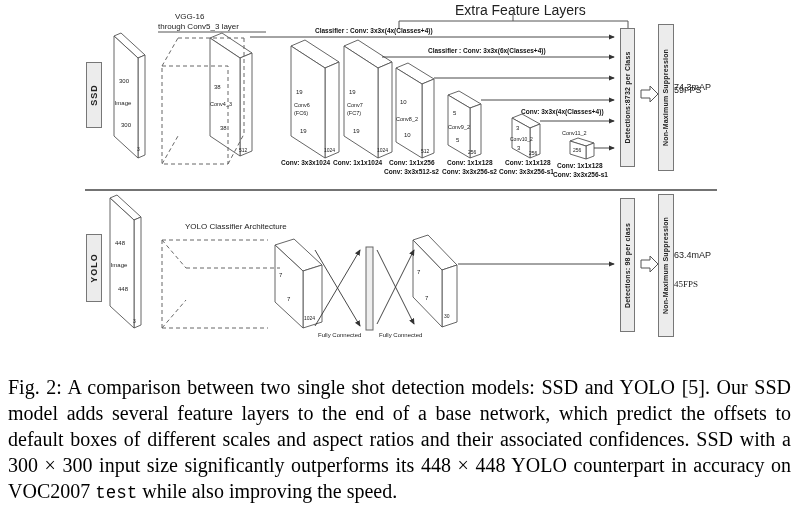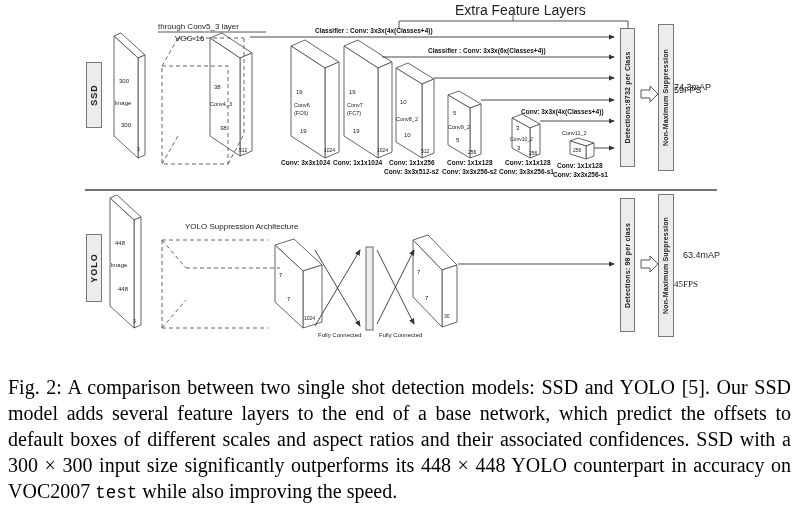--- a/index.html
+++ b/index.html
@@ -137,21 +137,21 @@
     <div class="vbox rowlab" style="left:86px;top:234px;width:16px;height:68px;">
         <span>YOLO</span>
       </div>
     <div class="vbox" style="left:620px;top:198px;width:15px;height:134px;">
         <span>Detections: 98 per class</span>
       </div>
     <div class="vbox" style="left:658px;top:194px;width:16px;height:143px;">
         <span>Non-Maximum Suppression</span>
       </div>
 
-    <div class="lbl t8" style="left:175px;top:12px;margin-top:22px;">VGG-16</div>
+    <div class="lbl t8" style="left:175px;top:12px;">VGG-16</div>
     <div class="lbl t8" style="left:158px;top:22px;text-align:center;">through Conv5_3 layer</div>
     <div class="lbl t9" style="left:455px;top:2px;">Extra Feature Layers</div>
     <div class="lbl tb" style="left:315px;top:27px;">Classifier : Conv: 3x3x(4x(Classes+4))</div>
     <div class="lbl tb" style="left:428px;top:47px;">Classifier : Conv: 3x3x(6x(Classes+4))</div>
     <div class="lbl tb" style="left:521px;top:108px;">Conv: 3x3x(4x(Classes+4))</div>
 
     <div class="lbl t6 c" style="left:113px;top:78px;width:22px;">300</div>
     <div class="lbl t6 c" style="left:112px;top:100px;width:22px;">Image</div>
     <div class="lbl t6 c" style="left:115px;top:122px;width:22px;">300</div>
     <div class="lbl t5" style="left:137px;top:146px;">3</div>
@@ -198,33 +198,33 @@
     <div class="lbl tb" style="left:447px;top:159px;">Conv: 1x1x128</div>
     <div class="lbl tb" style="left:442px;top:168px;">Conv: 3x3x256-s2</div>
     <div class="lbl tb" style="left:505px;top:159px;">Conv: 1x1x128</div>
     <div class="lbl tb" style="left:499px;top:168px;">Conv: 3x3x256-s1</div>
     <div class="lbl tb" style="left:557px;top:162px;">Conv: 1x1x128</div>
     <div class="lbl tb" style="left:553px;top:171px;">Conv: 3x3x256-s1</div>
 
     <div class="score" style="left:674px;top:82px;">74.3mAP</div>
     <div class="score" style="left:674px;top:85px;">59FPS</div>
 
-    <div class="lbl t8" style="left:185px;top:222px;">YOLO Suppression Architecture</div>
+    <div class="lbl t8" style="left:185px;top:222px;">YOLO Classifier Architecture</div>
     <div class="lbl t6 c" style="left:109px;top:240px;width:22px;">448</div>
     <div class="lbl t6 c" style="left:108px;top:262px;width:22px;">Image</div>
     <div class="lbl t6 c" style="left:112px;top:286px;width:22px;">448</div>
     <div class="lbl t5" style="left:133px;top:318px;">3</div>
 
     <div class="lbl t6" style="left:279px;top:272px;">7</div>
     <div class="lbl t6" style="left:287px;top:296px;">7</div>
     <div class="lbl t5" style="left:304px;top:315px;">1024</div>
     <div class="lbl t6" style="left:318px;top:332px;">Fully Connected</div>
     <div class="lbl t6" style="left:379px;top:332px;">Fully Connected</div>
     <div class="lbl t6" style="left:417px;top:269px;">7</div>
     <div class="lbl t6" style="left:425px;top:295px;">7</div>
     <div class="lbl t5" style="left:444px;top:313px;">30</div>
 
-    <div class="score" style="left:674px;top:250px;padding-left:9px;">63.4mAP</div>
+    <div class="score" style="left:674px;top:250px;">63.4mAP</div>
     <div class="score" style="left:674px;top:279px;font-family:Liberation Serif, serif;">45FPS</div>
   </div>
 
   <div id="caption"><span>Fig. 2: A comparison between two single shot detection models: SSD and YOLO [5]. Our SSD model adds several feature layers to the end of a base network, which predict the offsets to default boxes of different scales and aspect ratios and their associated confidences. SSD with a 300 × 300 input size significantly outperforms its 448 × 448 YOLO counterpart in accuracy on VOC2007 </span><span class="mono">test</span><span> while also improving the speed.</span></div>
 </div>
 
 </body></html>

